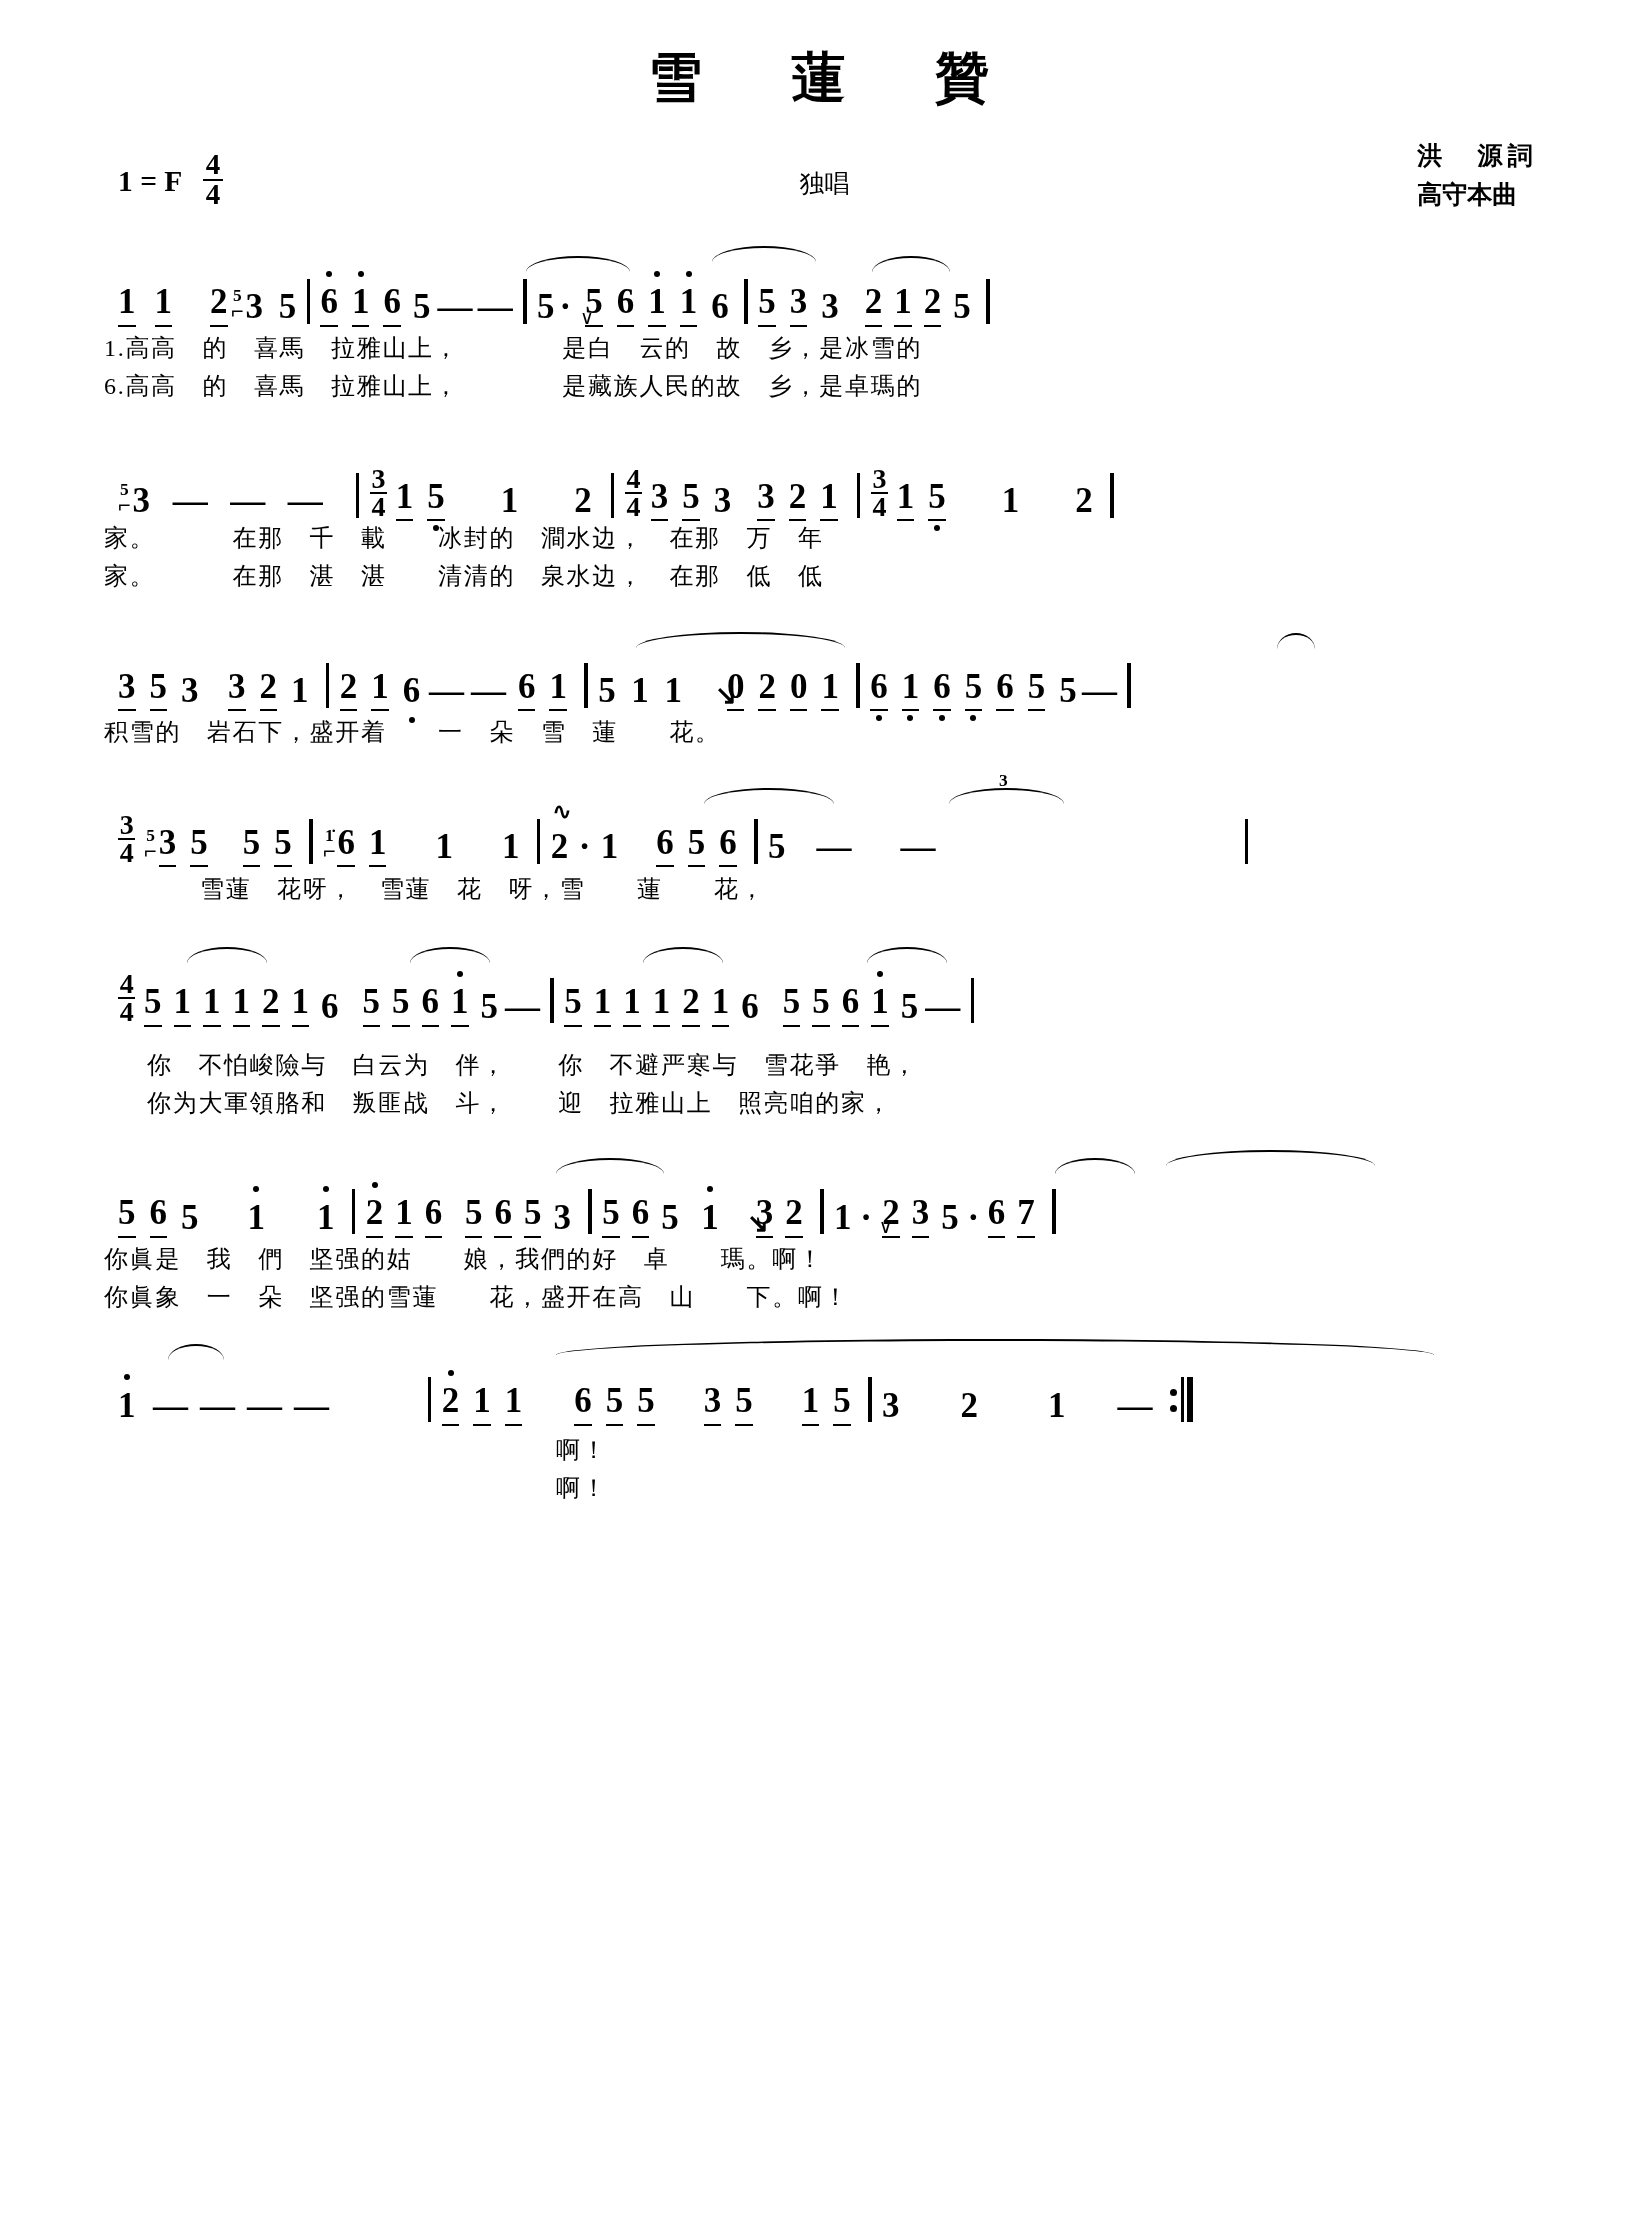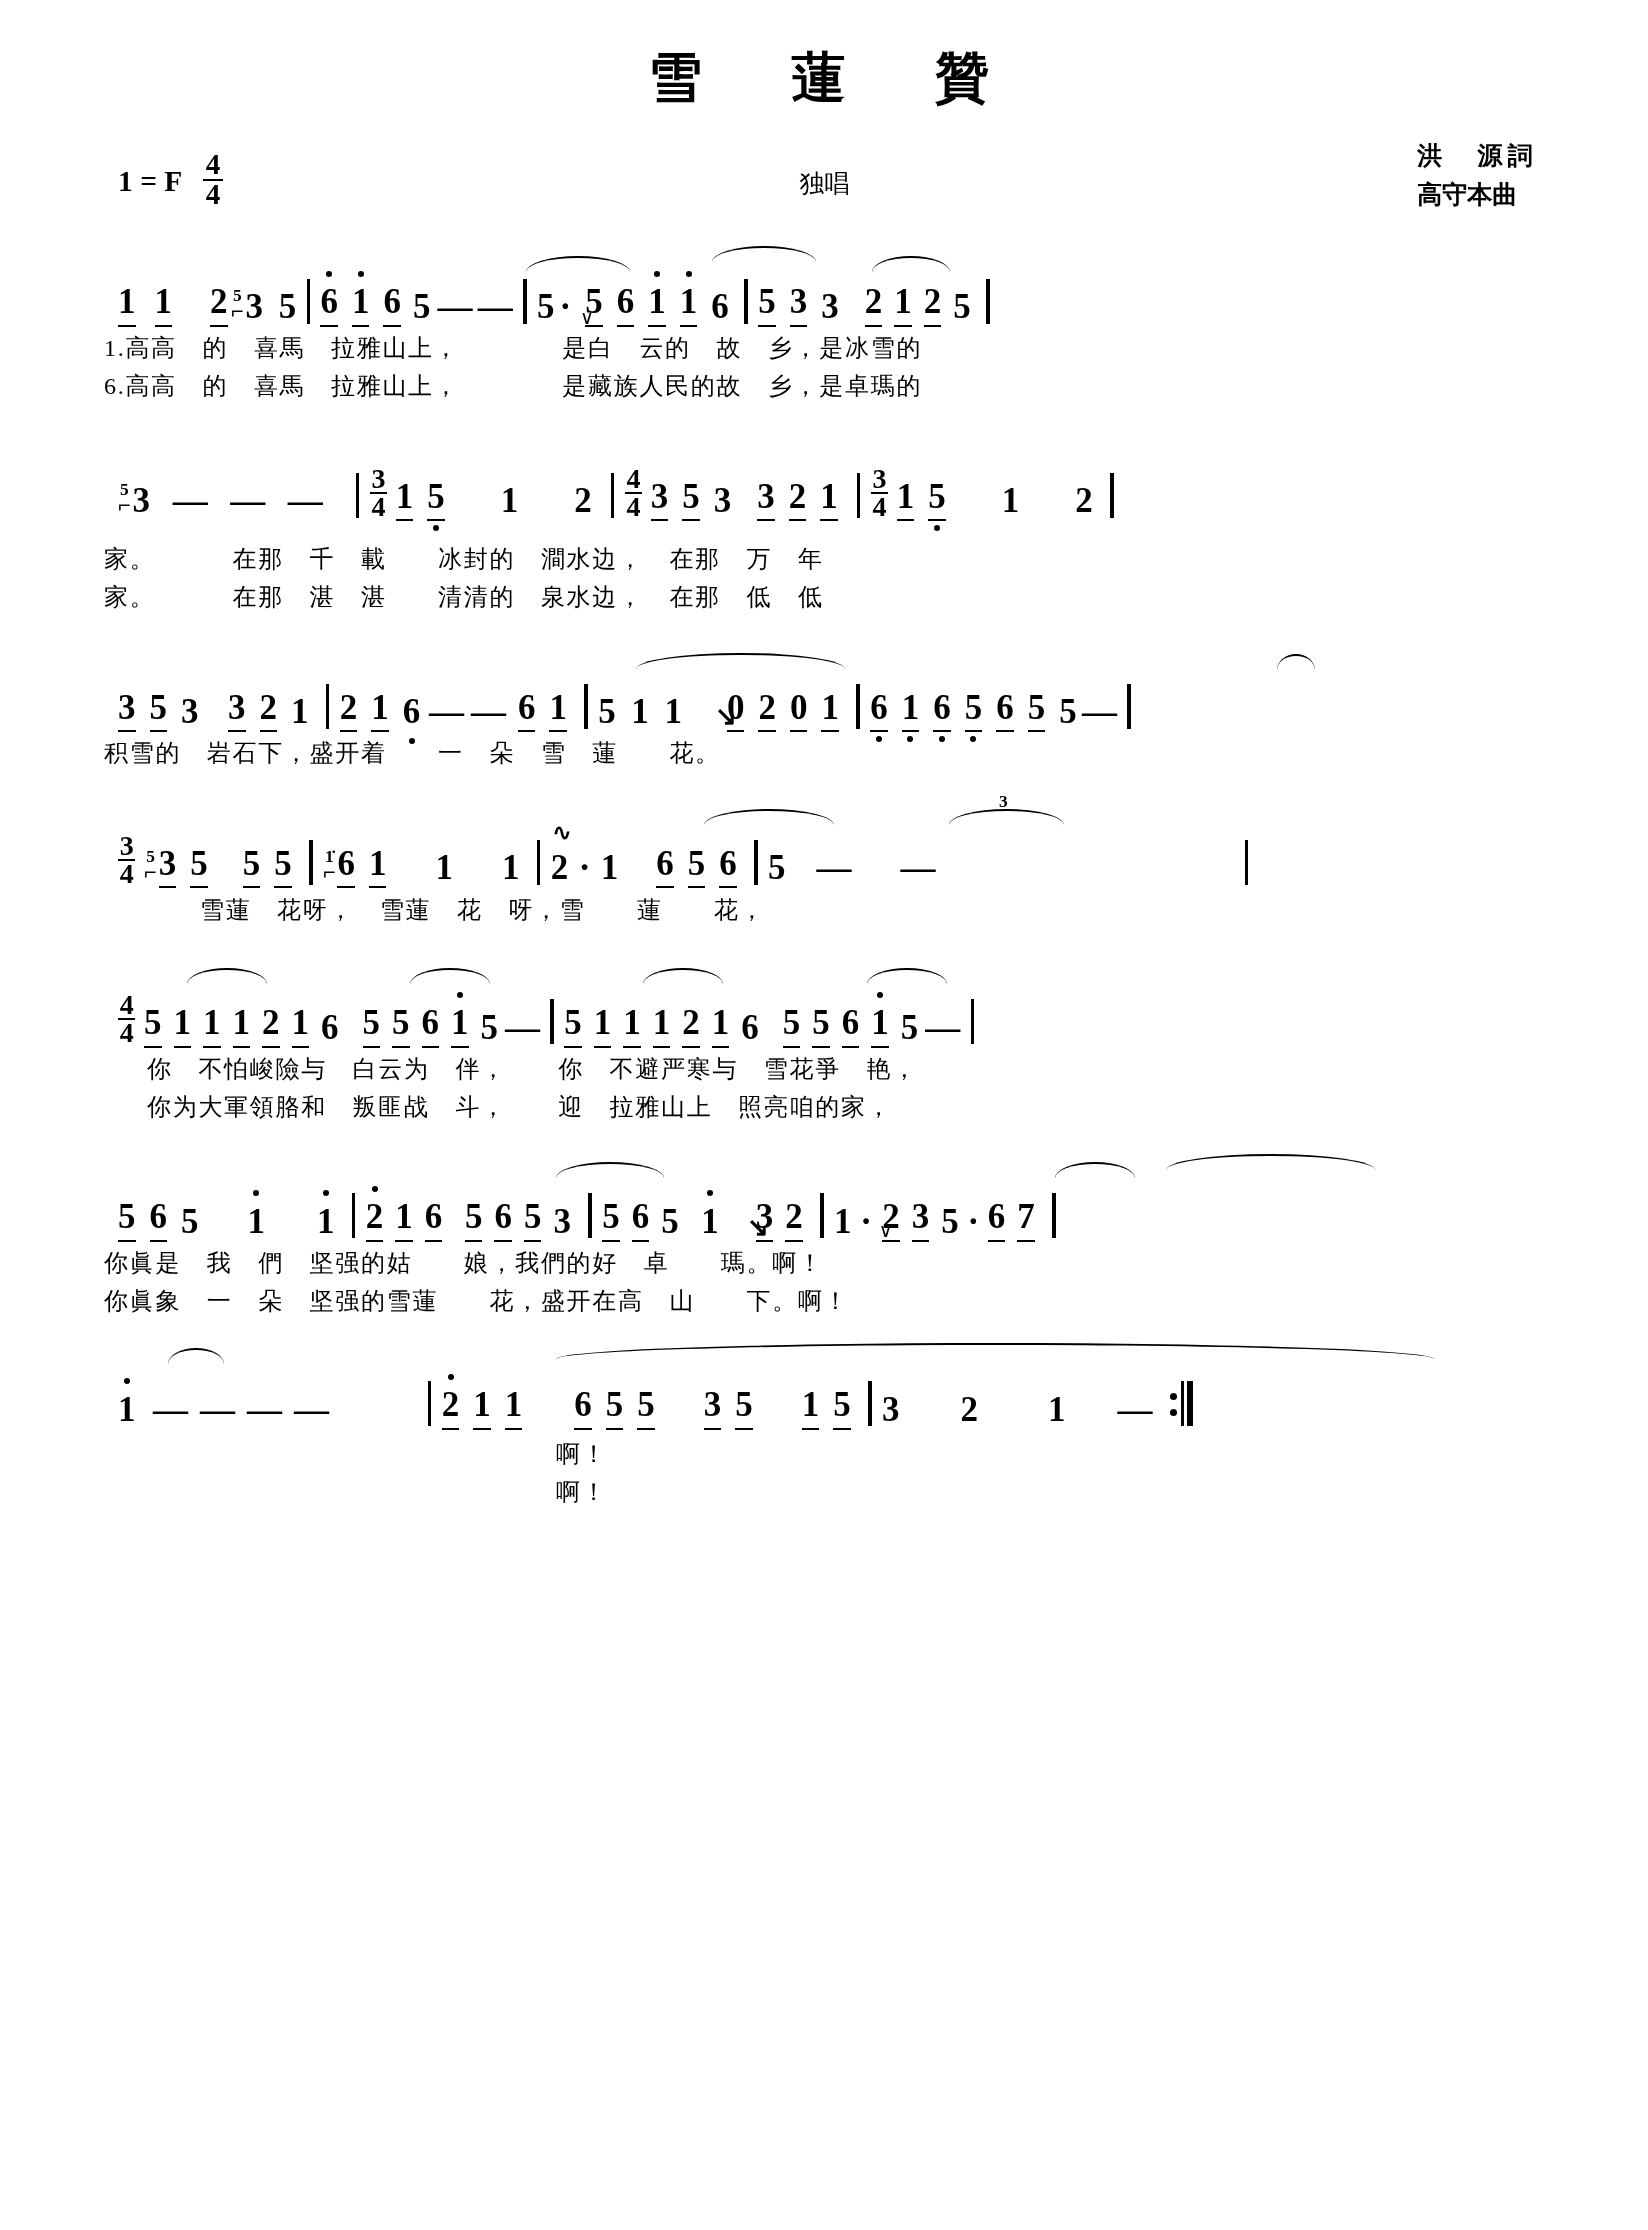--- a/index.html
+++ b/index.html
@@ -300,21 +300,21 @@
       <span class="meter">
           <span class="num">3</span>
           <span class="den">4</span>
         </span>
       <span class="tok under1" style="margin-right:14px;">1</span>
       <span class="tok under1 dot-below" style="margin-right:56px;">5</span>
       <span class="tok" style="margin-right:56px;">1</span>
       <span class="tok" style="margin-right:7px;">2</span>
       <span class="bar"></span>
     </div>
-    <div class="lyric-line" style="letter-spacing:1.7px; margin-top:22px;">家。　　　在那　千　載　　冰封的　澗水边，　在那　万　年</div>
+    <div class="lyric-line" style="letter-spacing:1.7px; margin-top:1px;">家。　　　在那　千　載　　冰封的　澗水边，　在那　万　年</div>
     <div class="lyric-line" style="letter-spacing:1.7px;">家。　　　在那　湛　湛　　清清的　泉水边，　在那　低　低</div>
   </div>
 
   <div class="system" style="margin-top:49px;">
     <div class="staff" style="padding-left:14px;">
       <span class="tok under1" style="margin-right:14px;">3</span>
       <span class="tok under1" style="margin-right:14px;">5</span>
       <span class="tok" style="margin-right:29.5px;">3</span>
       <span class="tok under1" style="margin-right:14px;">3</span>
       <span class="tok under1" style="margin-right:14px;">2</span>
@@ -430,21 +430,21 @@
       <span class="tok under1" style="margin-right:12px;">6</span>
       <span class="tok under1 dot-above" style="margin-right:12px;">1</span>
       <span class="tok" style="margin-right:7px;">5</span>
       <span class="dash">—</span>
       <span class="bar"></span>
       <span class="slur" style="left:83px; top:-15.6px; width:80px;"></span>
       <span class="slur" style="left:306px; top:-15.6px; width:80px;"></span>
       <span class="slur" style="left:539px; top:-15.6px; width:80px;"></span>
       <span class="slur" style="left:763px; top:-15.6px; width:80px;"></span>
     </div>
-    <div class="lyric-line" style="letter-spacing:1.7px; margin-top:5px; padding-left:43px;">你　不怕峻險与　白云为　伴，　　你　不避严寒与　雪花爭　艳，</div>
+    <div class="lyric-line" style="letter-spacing:1.7px; margin-top:22px; padding-left:43px;">你　不怕峻險与　白云为　伴，　　你　不避严寒与　雪花爭　艳，</div>
     <div class="lyric-line" style="letter-spacing:1.7px; padding-left:43px;">你为大軍領胳和　叛匪战　斗，　　迎　拉雅山上　照亮咱的家，</div>
   </div>
 
   <div class="system" style="margin-top:49px;">
     <div class="staff" style="padding-left:14px;">
       <span class="tok under1" style="margin-right:14px;">5</span>
       <span class="tok under1" style="margin-right:14px;">6</span>
       <span class="tok" style="margin-right:49px;">5</span>
       <span class="tok dot-above" style="margin-right:52px;">1</span>
       <span class="tok dot-above" style="margin-right:7px;">1</span>

